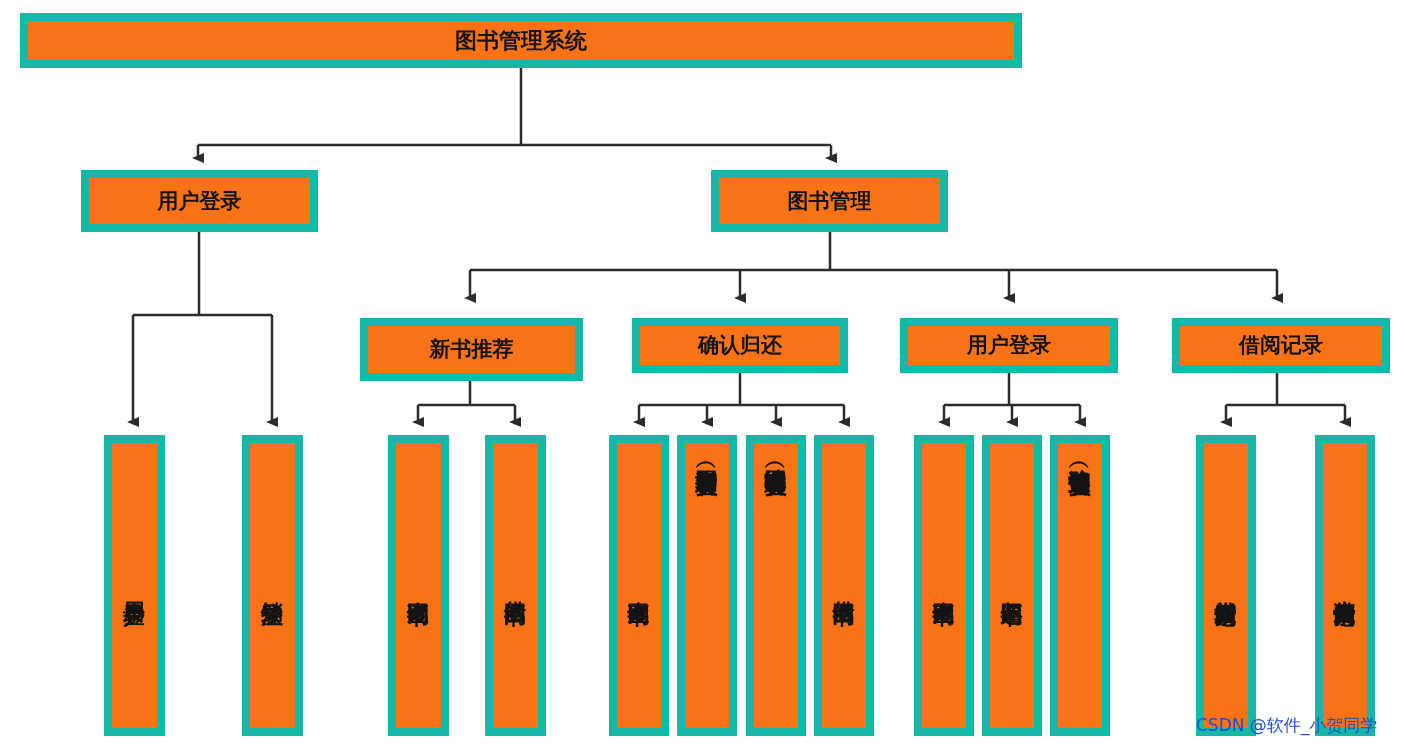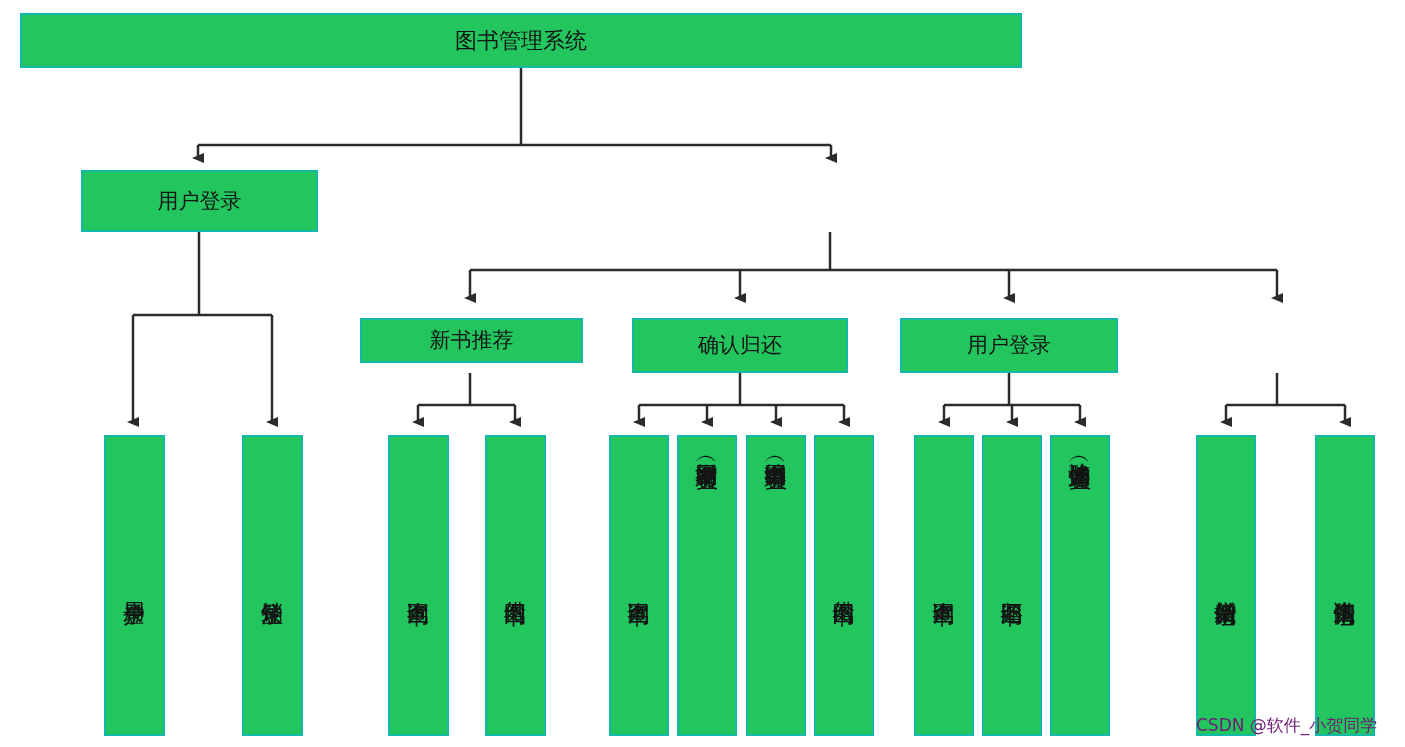--- a/index.html
+++ b/index.html
@@ -23,26 +23,27 @@
     position: absolute;
     left: 0;
     top: 0;
     width: 1405px;
     height: 747px;
     pointer-events: none;
   }
   .node {
     position: absolute;
     box-sizing: border-box;
-    background: #22c55e;
-    border: 2px solid #14b8a6;
+    background: #f97316;
+    border: 8px solid #14b8a6;
     display: flex;
     align-items: center;
     justify-content: center;
     z-index: 2;
+    font-weight: bold;
   }
   .node .label {
     color: #141414;
     line-height: 1.18;
     text-align: center;
     white-space: nowrap;
   }
   
   .node.h .label {
     font-size: 21px;
@@ -67,21 +68,21 @@
   
   .node.v.center {
     align-items: center;
     padding-top: 0;
   }
   .watermark {
     position: absolute;
     left: 1196px;
     top: 714px;
     font-size: 17px;
-    color: #701a75;
+    color: #1d4ed8;
     z-index: 5;
     white-space: nowrap;
     font-family: "DejaVu Sans", "Liberation Sans", sans-serif;
   }
 </style>
 </head>
 <body>
 
 <div id="canvas">
 
@@ -137,30 +138,36 @@
     </g>
   </svg>
 
   <div class="node h root" style="left:20px; top:13px; width:1002px; height:55px;">
     <span class="label">图书管理系统</span>
   </div>
 
   <div class="node h" style="left:81px; top:170px; width:237px; height:62px;">
     <span class="label">用户登录</span>
   </div>
-
-  <div class="node h" style="left:360px; top:318px; width:223px; height:45px;">
+  <div class="node h" style="left:711px; top:170px; width:237px; height:62px;">
+    <span class="label">图书管理</span>
+  </div>
+
+  <div class="node h" style="left:360px; top:318px; width:223px; height:63px;">
     <span class="label">新书推荐</span>
   </div>
   <div class="node h" style="left:632px; top:318px; width:216px; height:55px;">
     <span class="label">确认归还</span>
   </div>
   <div class="node h" style="left:900px; top:318px; width:218px; height:55px;">
     <span class="label">用户登录</span>
   </div>
+  <div class="node h" style="left:1172px; top:318px; width:218px; height:55px;">
+    <span class="label">借阅记录</span>
+  </div>
 
   <div class="node v center" style="left:104px; top:435px; width:61px; height:301px;">
     <span class="label">用户登录</span>
   </div>
   <div class="node v center" style="left:242px; top:435px; width:61px; height:301px;">
     <span class="label">注销登录</span>
   </div>
 
   <div class="node v center" style="left:388px; top:435px; width:61px; height:301px;">
     <span class="label">查询图书</span>

